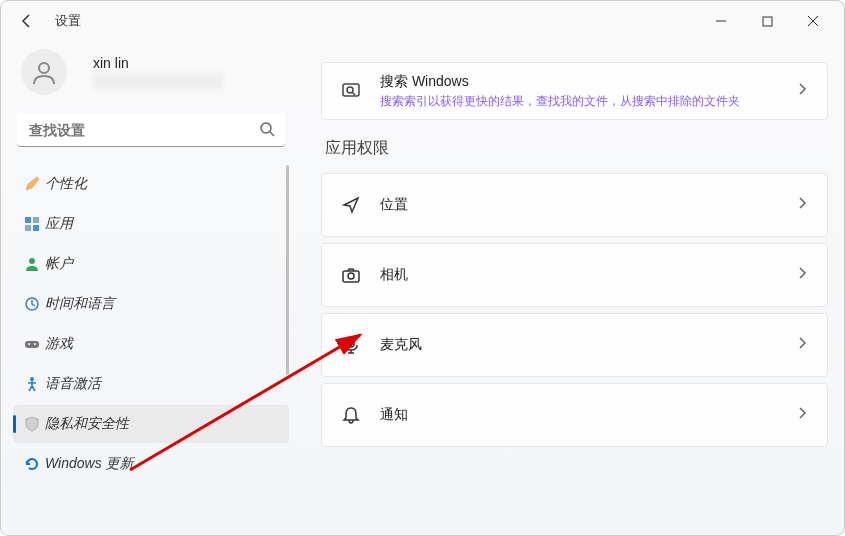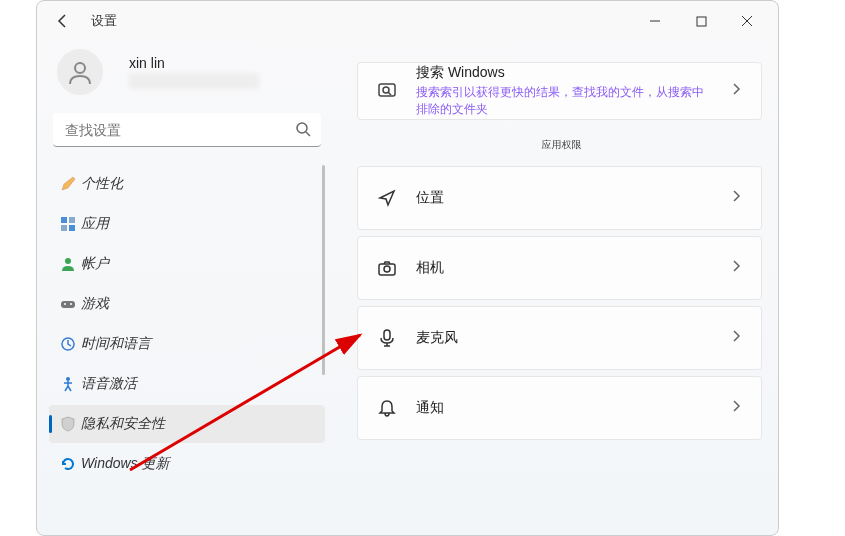--- a/index.html
+++ b/index.html
@@ -1,49 +1,49 @@
 <!DOCTYPE html>
 <html><head>
   <meta charset="utf-8">
   <style>
     * { margin: 0; padding: 0; box-sizing: border-box; font-family: "Segoe UI", "Microsoft YaHei", sans-serif; }
     body { width: 845px; height: 536px; background: #fff; overflow: hidden; position: relative; }
-    .window { width: 743px; height: 536px; border: 1px solid #ccc; border-radius: 8px; background: linear-gradient(to bottom, #f9f9fa 0%, #f3f6f9 100%); display: flex; flex-direction: column; margin-left: 36px; }
+    .window { width: 845px; height: 536px; border: 1px solid #ccc; border-radius: 8px; background: linear-gradient(to bottom, #f9f9fa 0%, #f3f6f9 100%); display: flex; flex-direction: column; }
     .titlebar { height: 40px; display: flex; align-items: center; padding: 0 8px 0 8px; }
     .back-btn { width: 36px; height: 36px; display: flex; align-items: center; justify-content: center; border-radius: 4px; cursor: pointer; }
     .app-title { font-size: 13px; margin-left: 10px; color: #333; }
     .win-controls { margin-left: auto; display: flex; }
     .win-btn { width: 46px; height: 32px; display: flex; align-items: center; justify-content: center; cursor: pointer; }
     .body { display: flex; flex: 1; overflow: hidden; }
     .sidebar { width: 300px; padding: 0 8px 8px 8px; display: flex; flex-direction: column; position: relative; }
     .profile { display: flex; align-items: center; padding: 8px 12px; gap: 26px; }
     .avatar { width: 46px; height: 46px; border-radius: 50%; background: #ececec; display: flex; align-items: center; justify-content: center; }
     .profile-txt { display: flex; flex-direction: column; }
     .profile-name { font-size: 14px; color: #222; }
     .profile-email { height: 16px; width: 130px; background: #eee; filter: blur(2px); border-radius: 2px; margin-top: 2px; }
     .search { margin: 10px 8px 18px 8px; position: relative; }
-    .search input { width: 100%; height: 34px; padding: 0 36px 0 12px; border: none; border-bottom: 1px solid #999; background: #fff; border-radius: 4px; font-size: 14px; outline: none; }
+    .search input { width: 100%; height: 34px; padding: 0 36px 0 12px; border: none; border-bottom: 1px solid #999; background: #fff; border-radius: 4px; font-size: 14px; outline: none; font-weight: bold; }
     .search-icon { position: absolute; right: 10px; top: 8px; }
     .nav { display: flex; flex-direction: column; gap: 2px; padding: 0 4px; position: relative; }
     .nav-item { display: flex; align-items: center; height: 38px; padding: 0 10px; border-radius: 4px; cursor: pointer; gap: 4px; font-style: italic; }
     .nav-item.active { background: #eaeaea; position: relative; }
     .nav-item.active::before { content: ""; position: absolute; left: 0; top: 10px; bottom: 10px; width: 3px; background: #0067c0; border-radius: 2px; }
     .nav-icon { width: 18px; display: flex; align-items: center; justify-content: center; }
     .nav-label { font-size: 14px; color: #333; }
     .nav-scroll { position: absolute; right: 4px; top: 0; width: 3px; height: 210px; background: #c0c0c0; border-radius: 2px; }
     .main { flex: 1; padding: 0 16px 0 20px; overflow: hidden; position: relative; }
     .page-title { font-size: 26px; font-weight: 600; color: #222; margin-top: -32px; margin-bottom: 18px; }
     .card { background: #fdfdfe; border: 1px solid #e6e6e6; border-radius: 4px; height: 64px; display: flex; align-items: center; padding: 0 18px; margin-bottom: 6px; cursor: pointer; gap: 18px; justify-content: flex-end; }
     .card-multi { height: 58px; }
     .card-icon { width: 22px; display: flex; align-items: center; justify-content: center; }
     .card-txt { display: flex; flex-direction: column; flex: 1; }
     .card-title { font-size: 14px; color: #222; }
     .card-sub { font-size: 12px; color: #8b5cf6; margin-top: 2px; }
     .chev { margin-left: auto; color: #777; }
-    .section-label { font-size: 10px; color: #444; margin: 18px 0 14px 4px; text-align: center; }
+    .section-label { font-size: 16px; color: #444; margin: 18px 0 14px 4px; }
     .arrow-annotation { position: absolute; pointer-events: none; z-index: 100; }
   </style>
 </head>
 <body>
 
 <div class="window">
   <div class="titlebar">
     <div class="back-btn">
       <svg width="16" height="16" viewBox="0 0 16 16">
           <path d="M10 2 L4 8 L10 14" stroke="#333" stroke-width="1.5" fill="none"></path>
@@ -119,35 +119,35 @@
               <svg width="16" height="16" viewBox="0 0 16 16">
                 <circle cx="8" cy="5" r="3" fill="#3aa655"></circle>
                 <path d="M2 15 Q2 10 8 10 Q14 10 14 15 Z" fill="#3aa655"></path>
               </svg>
             </span>
           <span class="nav-label">帐户</span>
         </div>
         <div class="nav-item">
           <span class="nav-icon">
               <svg width="16" height="16" viewBox="0 0 16 16">
+                <circle cx="8" cy="8" r="6" fill="none" stroke="#3a7bd5" stroke-width="1.5"></circle>
+                <path d="M8 4 L8 8 L11 10" stroke="#3a7bd5" stroke-width="1.5" fill="none"></path>
+              </svg>
+            </span>
+          <span class="nav-label">时间和语言</span>
+        </div>
+        <div class="nav-item">
+          <span class="nav-icon">
+              <svg width="16" height="16" viewBox="0 0 16 16">
                 <rect x="1" y="5" width="14" height="7" rx="3" fill="#777"></rect>
                 <circle cx="11" cy="8" r="1" fill="#fff"></circle>
                 <circle cx="5" cy="8" r="1" fill="#fff"></circle>
               </svg>
             </span>
           <span class="nav-label">游戏</span>
-        </div>
-        <div class="nav-item">
-          <span class="nav-icon">
-              <svg width="16" height="16" viewBox="0 0 16 16">
-                <circle cx="8" cy="8" r="6" fill="none" stroke="#3a7bd5" stroke-width="1.5"></circle>
-                <path d="M8 4 L8 8 L11 10" stroke="#3a7bd5" stroke-width="1.5" fill="none"></path>
-              </svg>
-            </span>
-          <span class="nav-label">时间和语言</span>
         </div>
         <div class="nav-item">
           <span class="nav-icon">
               <svg width="16" height="16" viewBox="0 0 16 16">
                 <circle cx="8" cy="3" r="2" fill="#2b7cd3"></circle>
                 <path d="M8 5 L8 10 M4 7 L12 7 M8 10 L5 15 M8 10 L11 15" stroke="#2b7cd3" stroke-width="1.5" fill="none"></path>
               </svg>
             </span>
           <span class="nav-label">语音激活</span>
         </div>

